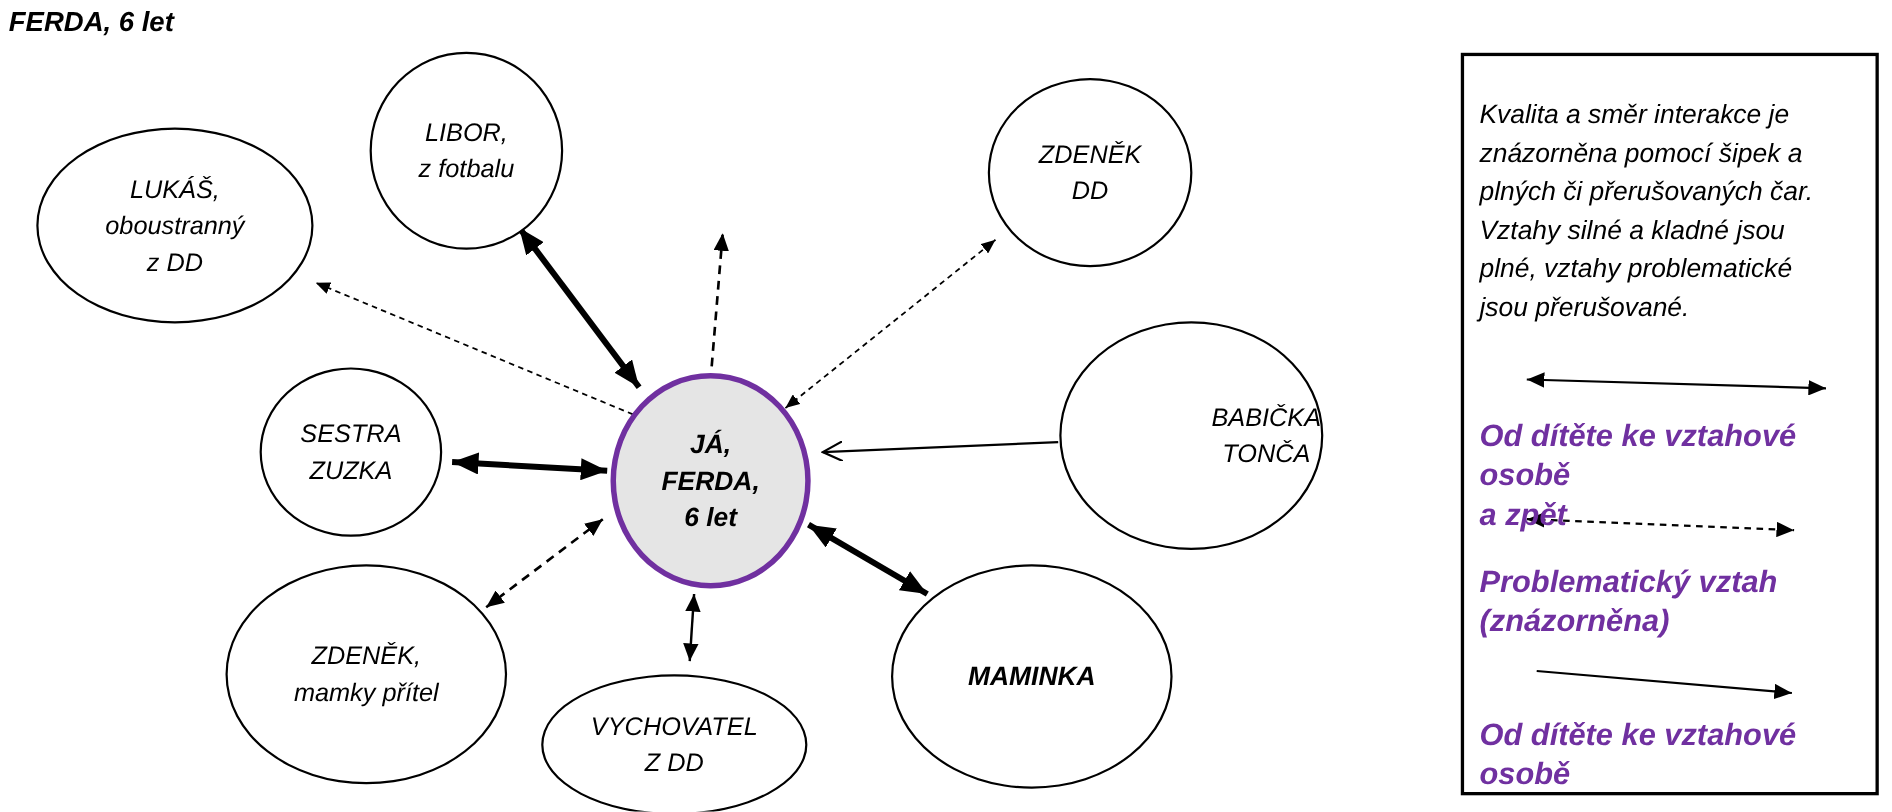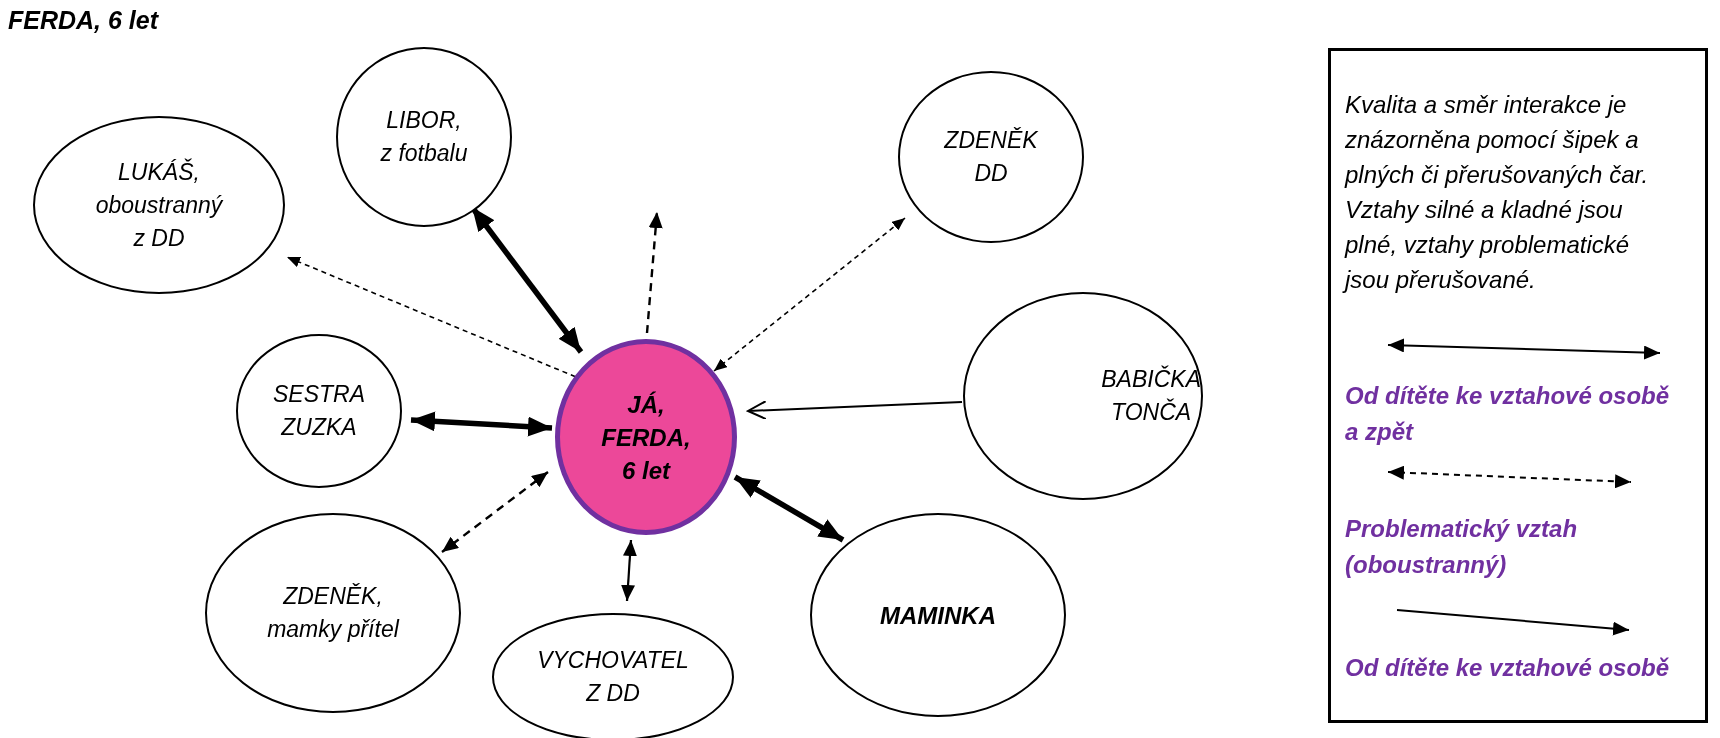--- a/index.html
+++ b/index.html
@@ -10,36 +10,36 @@
   .title{
     position:absolute;left:8px;top:6px;font-size:25px;font-weight:bold;letter-spacing:0px;
   }
   .node{
     position:absolute;border:2px solid #000;border-radius:50%;background:#fff;
     display:flex;align-items:center;justify-content:center;text-align:center;
     font-size:23px;line-height:33px;box-sizing:border-box;
   }
   .node.bold{font-weight:bold;font-size:24px;}
   .node.center-node{
-    background:#ec4899;border:5px solid #7030A0;font-weight:bold;font-size:24px;
+    background:#e5e5e5;border:5px solid #7030A0;font-weight:bold;font-size:24px;
   }
   .preline{white-space:pre-line;}
   #arrows-layer{position:absolute;left:0;top:0;pointer-events:none;}
   #arrows-layer line{stroke:#000;}
   .legend{
     position:absolute;left:1328px;top:48px;width:380px;height:675px;
     border:3px solid #000;box-sizing:border-box;background:#fff;padding-left:12px;
   }
   .legend-desc{
     position:absolute;left:14px;top:36px;width:350px;
     font-size:24px;line-height:35px;color:#000;
   }
   .legend-label{
     position:absolute;left:14px;width:355px;
-    font-size:24px;line-height:36px;font-weight:bold;color:#7030A0;
+    font-size:28px;line-height:36px;font-weight:bold;color:#7030A0;
   }
   .legend-label.l1{top:327px;}
   .legend-label.l2{top:460px;}
   .legend-label.l3{top:599px;}
   .legend-svg{position:absolute;left:0;top:0;pointer-events:none;}
 </style>
 </head>
 <body>
 
 <div id="canvas">
@@ -129,17 +129,17 @@
         </marker>
       </defs>
       <line x1="57" y1="294" x2="329" y2="302" stroke="#000" stroke-width="2" marker-start="url(#lg-ah-s)" marker-end="url(#lg-ah)"></line>
       <line x1="57" y1="421" x2="300" y2="431" stroke="#000" stroke-width="2" stroke-dasharray="6 5" marker-start="url(#lg-ah-s)" marker-end="url(#lg-ah)"></line>
       <line x1="66" y1="559" x2="298" y2="579" stroke="#000" stroke-width="2" marker-end="url(#lg-ah)"></line>
     </svg>
 
     <div class="legend-label l1 preline">Od dítěte ke vztahové osobě
 a zpět</div>
     <div class="legend-label l2 preline">Problematický vztah
-(oboustranný)</div>
+(znázorněna)</div>
     <div class="legend-label l3 preline">Od dítěte ke vztahové osobě</div>
   </div>
 
 </div>
 
 </body></html>

